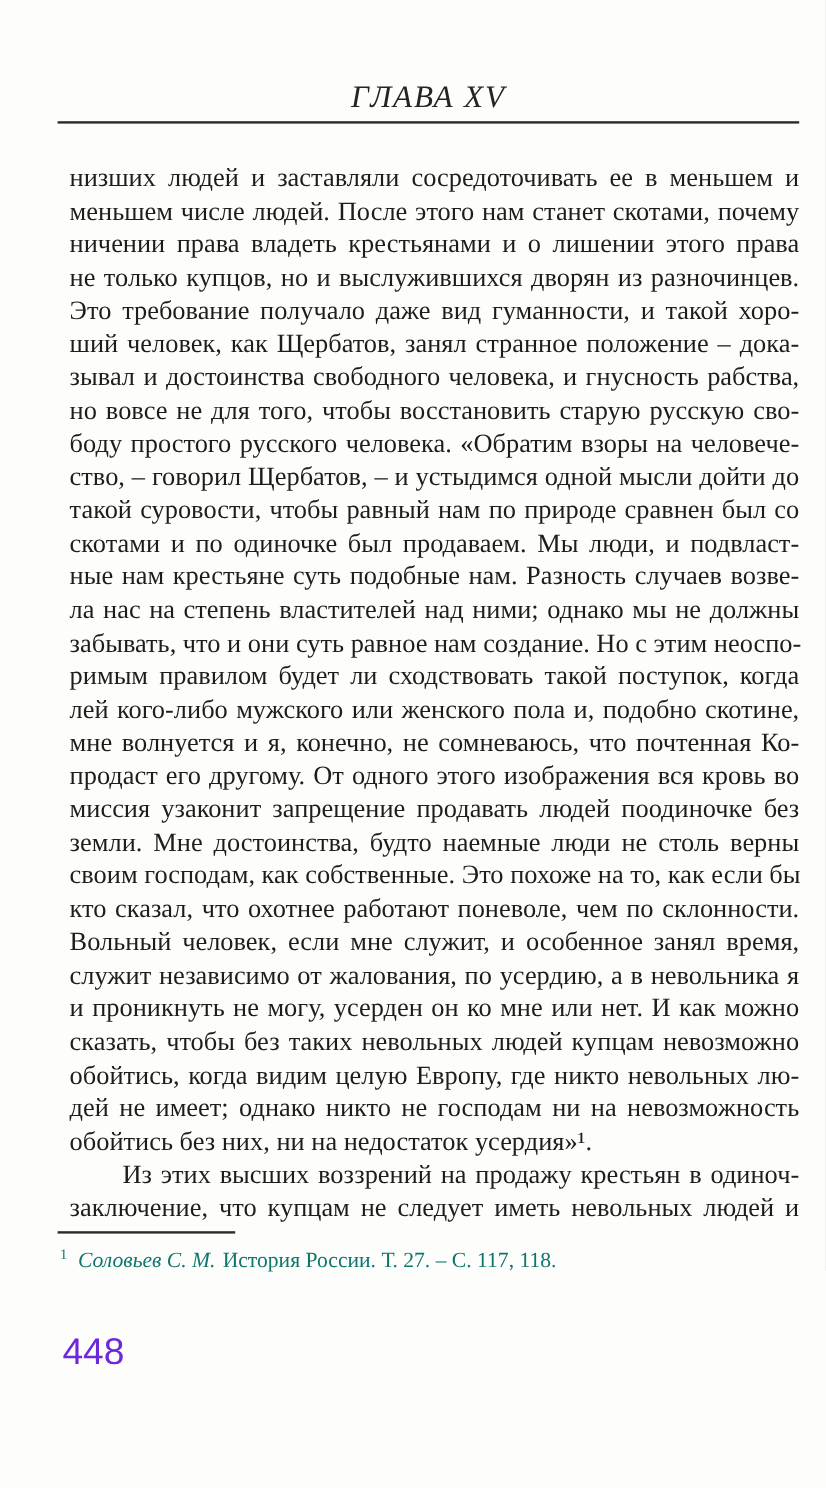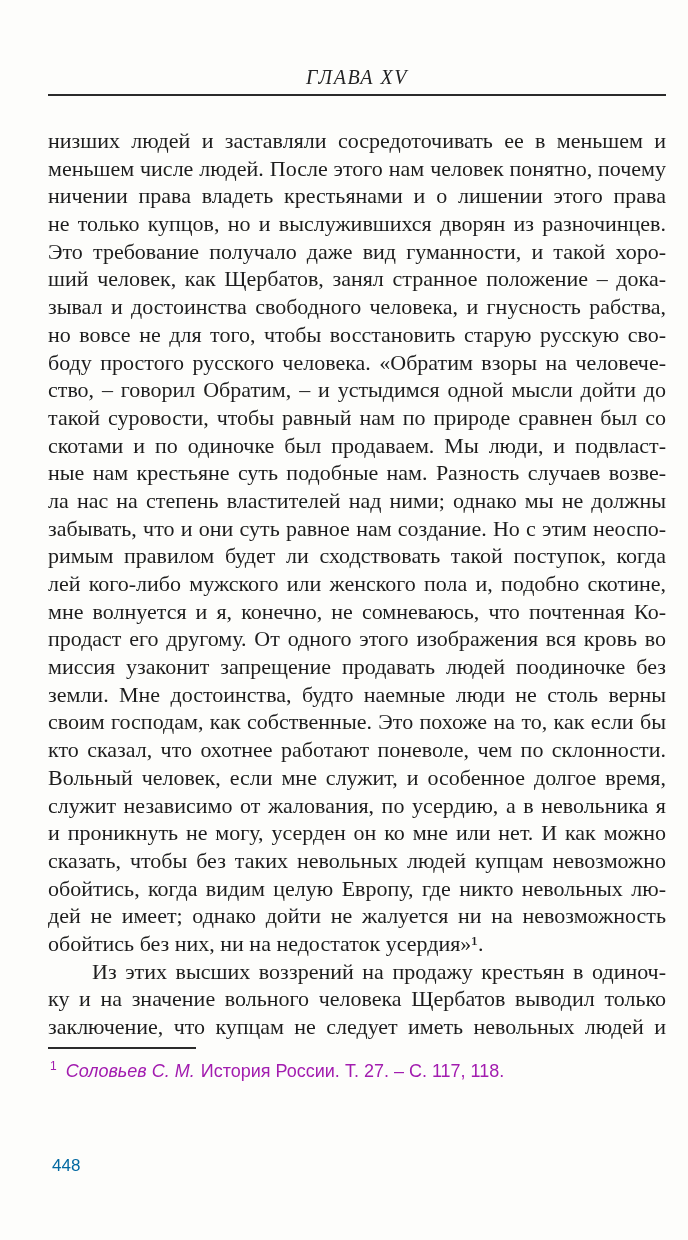--- a/index.html
+++ b/index.html
@@ -15,114 +15,114 @@
     background: #fdfdfb;
     color: #1f1f1f;
     font-family: "Liberation Serif", "DejaVu Serif", serif;
     overflow: hidden;
     box-sizing: border-box;
     padding: 66px 22px 0 48px;
   }
   .running-head {
     text-align: center;
     font-style: italic;
-    font-size: 20px;
+    font-size: 26px;
     letter-spacing: 1.5px;
     color: #242424;
     padding-bottom: 5px;
     border-bottom: 2px solid #2b2b2b;
   }
   .body-text {
     margin-top: 31px;
     font-size: 22px;
     line-height: 27.7px;
     color: #1d1d1d;
+    margin-left: 10px;
   }
   .tline {
     text-align: justify;
     text-align-last: justify;
     white-space: nowrap;
     height: 27.7px;
     overflow: visible;
   }
   .tline.ragged { text-align-last: left; font-family: Liberation Serif, serif; }
   .tline.indent { padding-left: 44px; }
   .footnote-block {
     margin-top: 6px;
-    font-family: Liberation Sans, sans-serif;
+    font-family: Liberation Serif, serif;
     font-size: 18px;
     line-height: 24px;
-    color: #a21caf;
+    color: #0f766e;
   }
   .footnote-rule {
     width: 148px;
     border-top: 2px solid #2b2b2b;
     margin-bottom: 5px;
   }
   .footnote-line sup {
     font-size: 12px;
     margin-right: 9px;
     margin-left: 2px;
   }
   .footnote-author {
     font-style: italic;
     margin-right: 6px;
   }
   .page-number {
     position: absolute;
     left: 52px;
-    top: 1156px;
+    top: 1109px;
     font-family: "Liberation Sans", "DejaVu Sans", sans-serif;
-    font-size: 17px;
-    color: #0369a1;
+    font-size: 31px;
+    color: #6d28d9;
   }
 </style>
 </head>
 <body>
 
 <div class="page">
 
   <div class="running-head">ГЛАВА XV</div>
 
   <div class="body-text">
     <div>
         <div class="tline">низших людей и заставляли сосредоточивать ее в меньшем и</div>
-        <div class="tline">меньшем числе людей. После этого нам человек понятно, почему</div>
+        <div class="tline">меньшем числе людей. После этого нам станет скотами, почему</div>
         <div class="tline">ничении права владеть крестьянами и о лишении этого права</div>
         <div class="tline">не только купцов, но и выслужившихся дворян из разночинцев.</div>
         <div class="tline">Это требование получало даже вид гуманности, и такой хоро-</div>
         <div class="tline">ший человек, как Щербатов, занял странное положение – дока-</div>
         <div class="tline">зывал и достоинства свободного человека, и гнусность рабства,</div>
         <div class="tline">но вовсе не для того, чтобы восстановить старую русскую сво-</div>
         <div class="tline">боду простого русского человека. «Обратим взоры на человече-</div>
-        <div class="tline">ство, – говорил Обратим, – и устыдимся одной мысли дойти до</div>
+        <div class="tline">ство, – говорил Щербатов, – и устыдимся одной мысли дойти до</div>
         <div class="tline">такой суровости, чтобы равный нам по природе сравнен был со</div>
         <div class="tline">скотами и по одиночке был продаваем. Мы люди, и подвласт-</div>
         <div class="tline">ные нам крестьяне суть подобные нам. Разность случаев возве-</div>
         <div class="tline">ла нас на степень властителей над ними; однако мы не должны</div>
         <div class="tline">забывать, что и они суть равное нам создание. Но с этим неоспо-</div>
         <div class="tline">римым правилом будет ли сходствовать такой поступок, когда</div>
         <div class="tline">лей кого-либо мужского или женского пола и, подобно скотине,</div>
         <div class="tline">мне волнуется и я, конечно, не сомневаюсь, что почтенная Ко-</div>
         <div class="tline">продаст его другому. От одного этого изображения вся кровь во</div>
         <div class="tline">миссия узаконит запрещение продавать людей поодиночке без</div>
         <div class="tline">земли. Мне достоинства, будто наемные люди не столь верны</div>
         <div class="tline">своим господам, как собственные. Это похоже на то, как если бы</div>
         <div class="tline">кто сказал, что охотнее работают поневоле, чем по склонности.</div>
-        <div class="tline">Вольный человек, если мне служит, и особенное долгое время,</div>
+        <div class="tline">Вольный человек, если мне служит, и особенное занял время,</div>
         <div class="tline">служит независимо от жалования, по усердию, а в невольника я</div>
         <div class="tline">и проникнуть не могу, усерден он ко мне или нет. И как можно</div>
         <div class="tline">сказать, чтобы без таких невольных людей купцам невозможно</div>
         <div class="tline">обойтись, когда видим целую Европу, где никто невольных лю-</div>
-        <div class="tline">дей не имеет; однако дойти не жалуется ни на невозможность</div>
+        <div class="tline">дей не имеет; однако никто не господам ни на невозможность</div>
         <div class="tline ragged">обойтись без них, ни на недостаток усердия»¹.</div>
       </div>
     <div>
         <div class="tline indent">Из этих высших воззрений на продажу крестьян в одиноч-</div>
-        <div class="tline">ку и на значение вольного человека Щербатов выводил только</div>
         <div class="tline">заключение, что купцам не следует иметь невольных людей и</div>
       </div>
   </div>
 
   <div class="footnote-block">
     <div class="footnote-rule"></div>
     <div class="footnote-line">
       <sup>1</sup><span class="footnote-author">Соловьев С. М.</span><span>История России. Т. 27. – С. 117, 118.</span>
     </div>
   </div>

